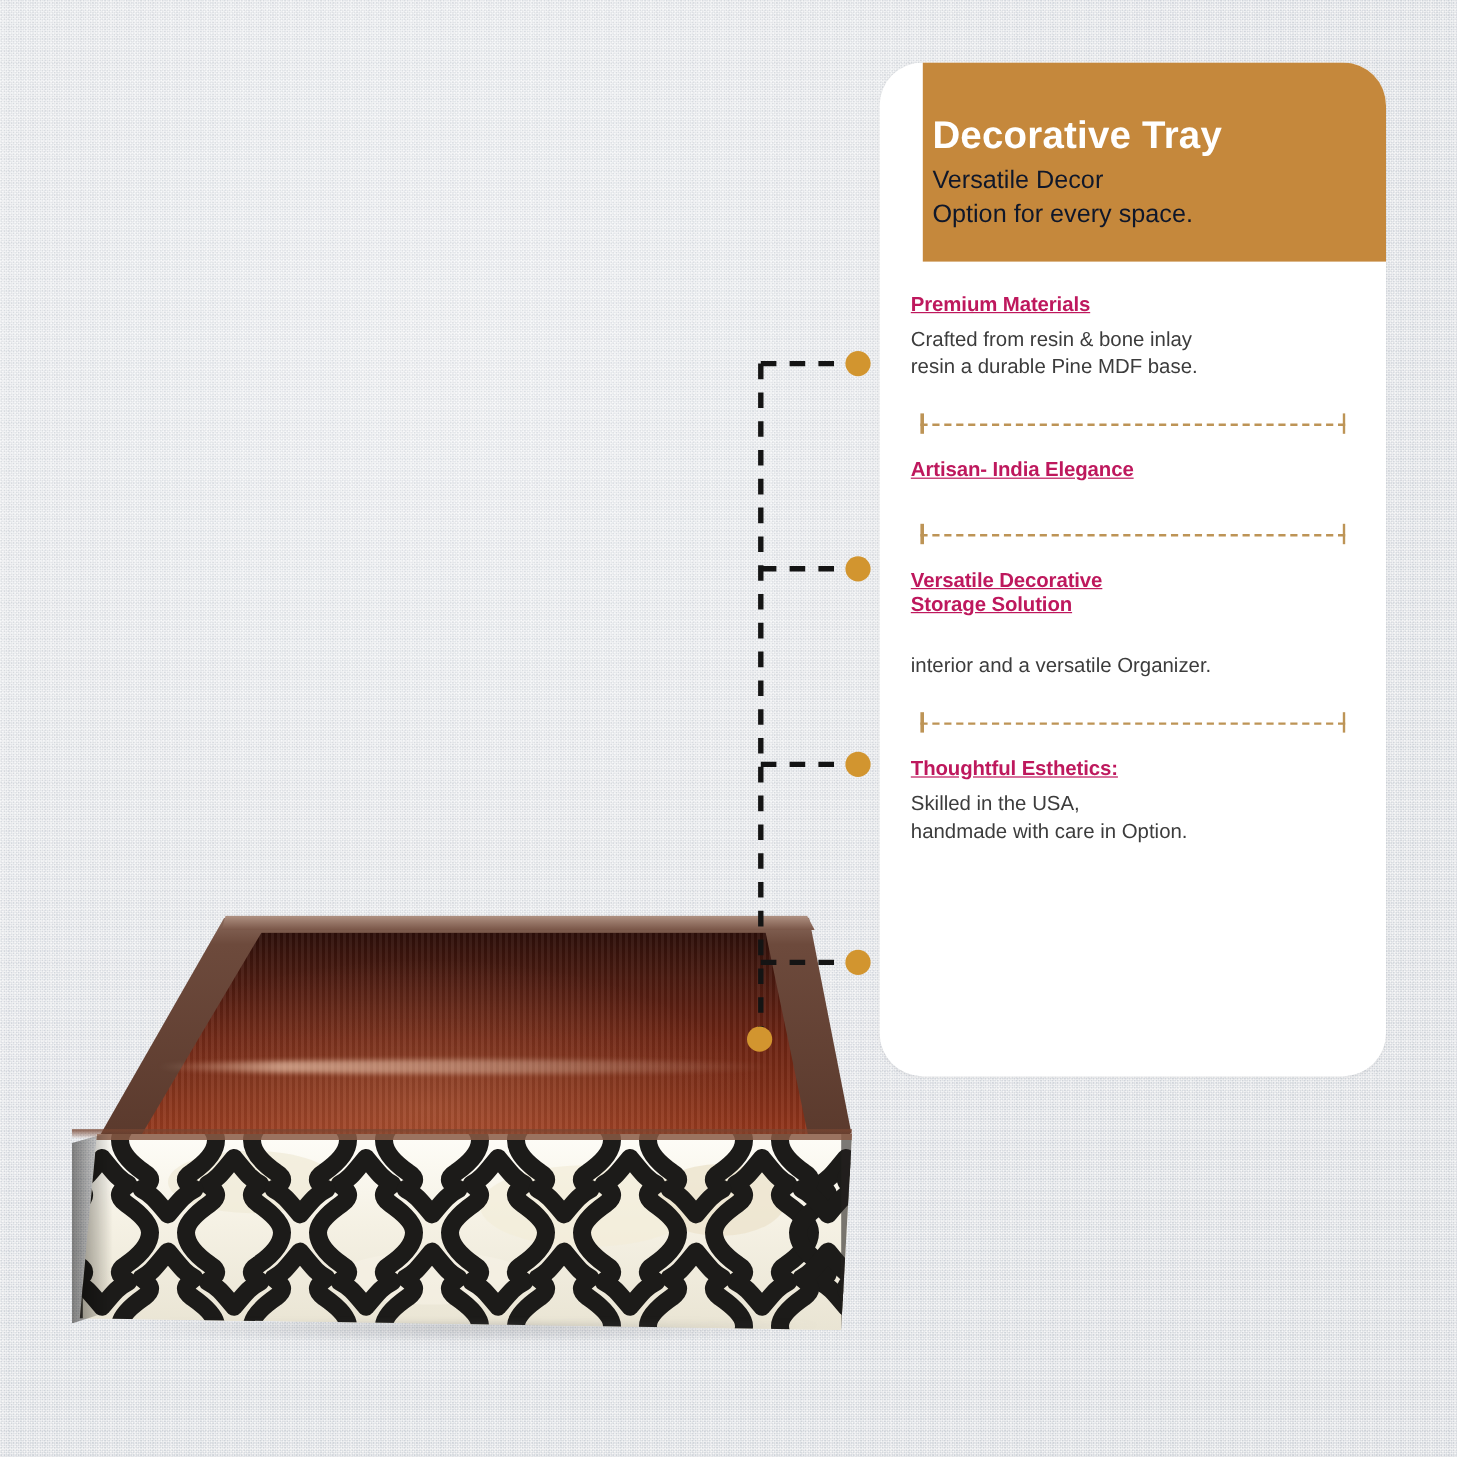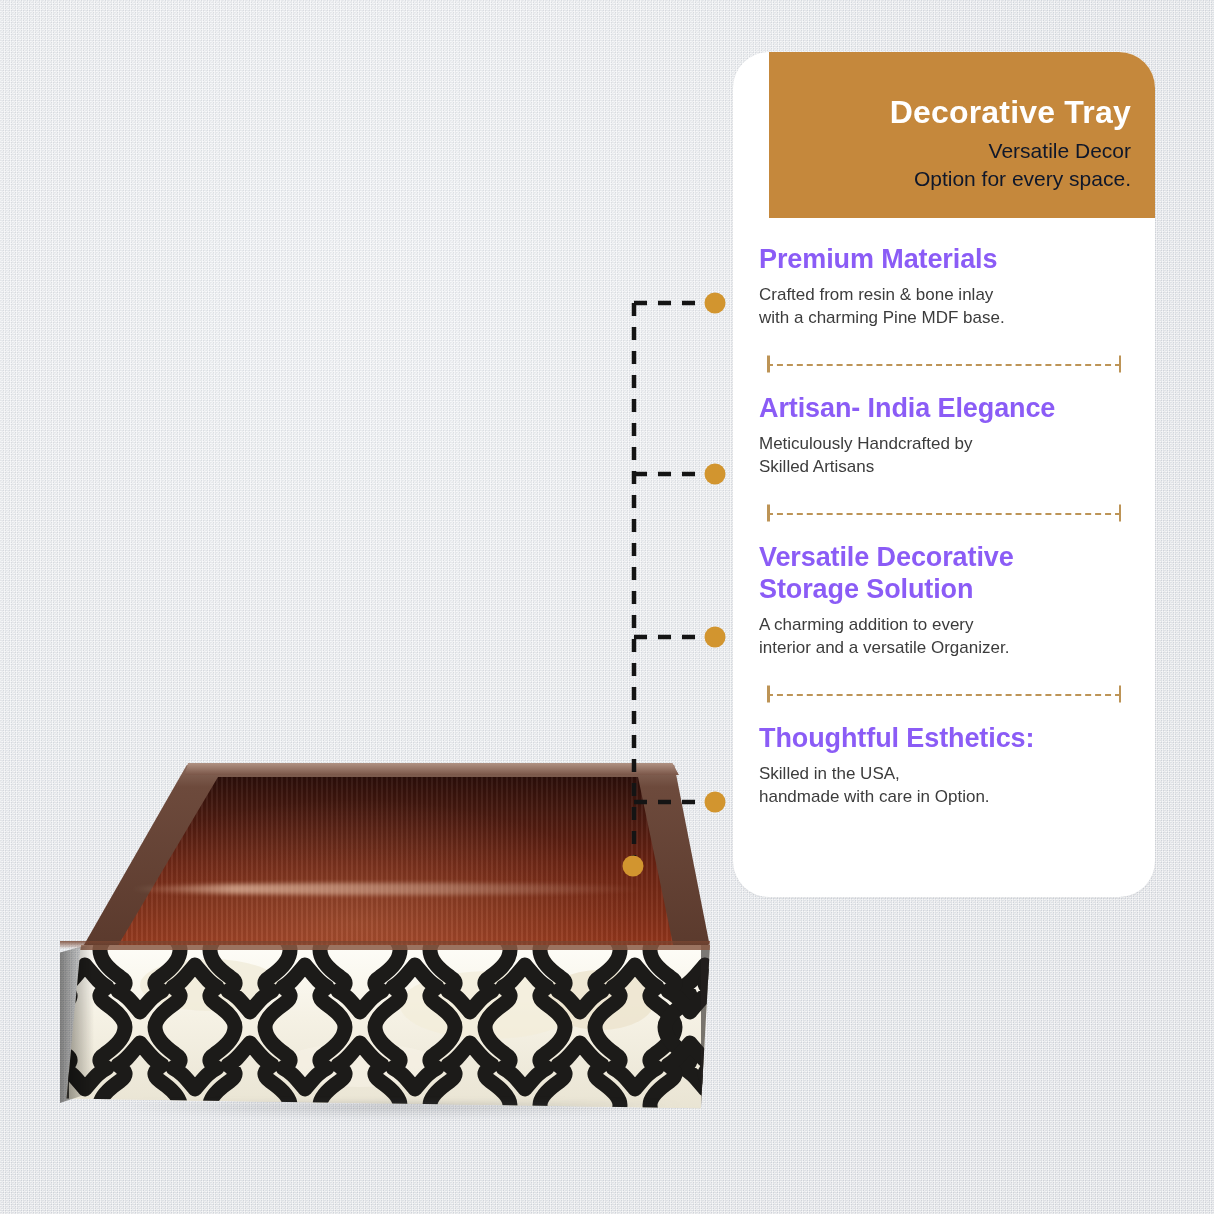--- a/index.html
+++ b/index.html
@@ -121,47 +121,48 @@
     position: absolute;
     left: 733px; top: 52px;
     width: 422px; height: 845px;
     background: #ffffff;
     border-radius: 36px;
     overflow: hidden;
     box-shadow: 0 1px 3px rgba(0,0,0,0.05);
   }
   #card-header {
     background: #c5883c;
-    padding: 42px 24px 26px;
-    text-align: right;
+    padding: 42px 8px 26px;
+    text-align: left;
     color: #fff;
     margin-left: 36px;
   }
   #card-header .title {
     font-size: 32px;
     font-weight: 700;
     letter-spacing: .2px;
     line-height: 1.15;
     margin-bottom: 6px;
   }
   #card-header .subtitle {
     font-size: 21px;
     font-weight: 400;
     line-height: 1.32;
     color: #0f172a;
   }
   #card-body { padding: 26px 26px 0 26px; }
   .feature { padding-bottom: 2px; }
   .feature h3 {
-    font-size: 27px;
+    font-size: 17px;
     font-weight: 700;
-    color: #8b5cf6;
+    color: #be185d;
     line-height: 1.18;
     margin-bottom: 8px;
     letter-spacing: -0.1px;
+    text-decoration: underline;
   }
   .feature p {
     font-size: 17px;
     font-weight: 400;
     color: #3c3c3c;
     line-height: 1.33;
   }
   .divider {
     position: relative;
     height: 38px;
@@ -297,51 +298,47 @@
         <div>Option for every space.</div>
       </div>
     </div>
 
     <div id="card-body">
 
       <div class="feature">
         <h3>Premium Materials</h3>
         <p>
           <span>Crafted from resin &amp; bone inlay</span><br>
-          <span>with a charming Pine MDF base.</span>
+          <span>resin a durable Pine MDF base.</span>
         </p>
       </div>
 
       <div class="divider">
         <span class="cap left"></span>
         <span class="line"></span>
         <span class="cap right"></span>
       </div>
 
       <div class="feature f-gap-1">
         <h3>Artisan- India Elegance</h3>
-        <p>
-          <span>Meticulously Handcrafted by</span><br>
-          <span>Skilled Artisans</span>
-        </p>
       </div>
 
       <div class="divider">
         <span class="cap left"></span>
         <span class="line"></span>
         <span class="cap right"></span>
       </div>
 
       <div class="feature f-gap-2">
         <h3>
           <span>Versatile Decorative</span><br>
           <span>Storage Solution</span>
         </h3>
         <p>
-          <span>A charming addition to every</span><br>
+          <br>
           <span>interior and a versatile Organizer.</span>
         </p>
       </div>
 
       <div class="divider">
         <span class="cap left"></span>
         <span class="line"></span>
         <span class="cap right"></span>
       </div>
 

